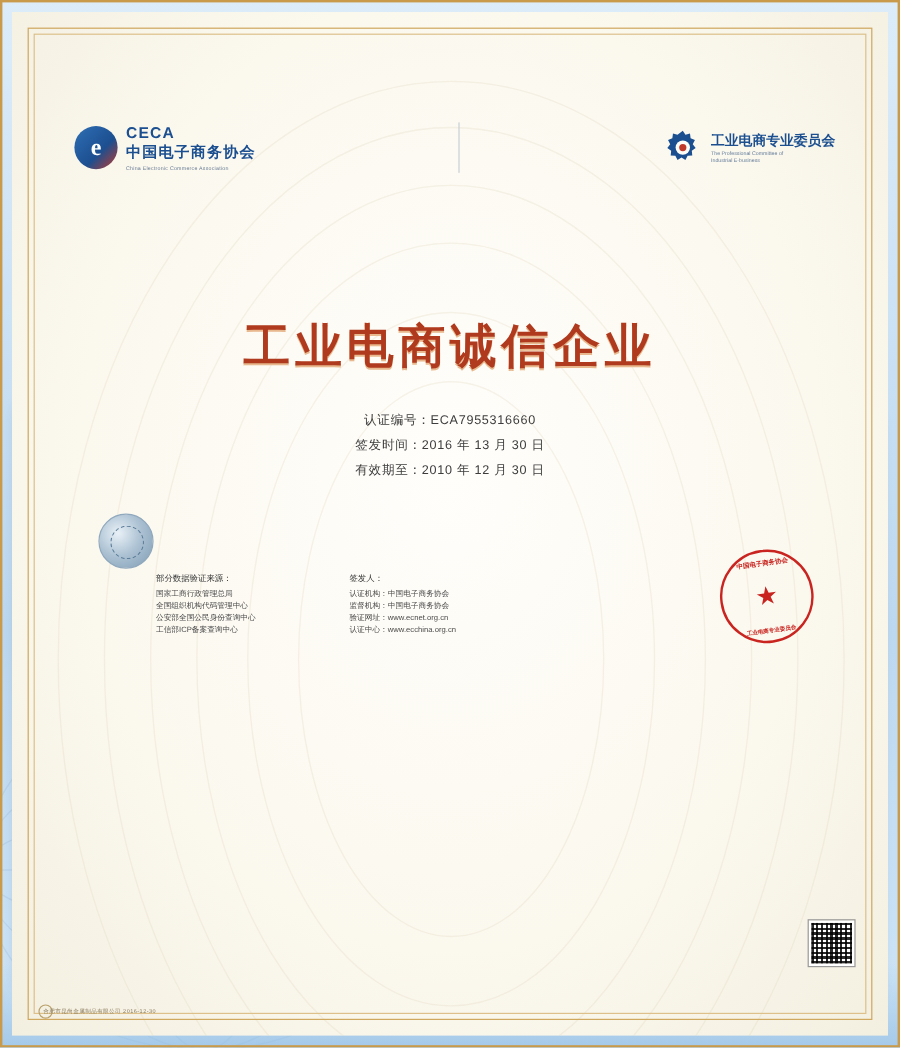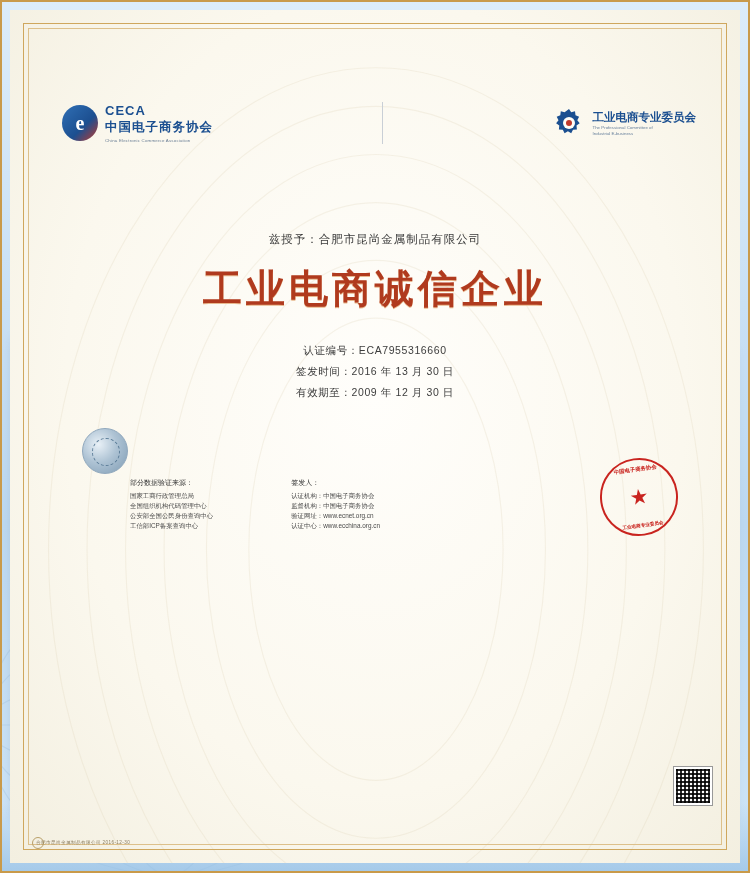--- a/index.html
+++ b/index.html
@@ -505,27 +505,26 @@
           <circle cx="17" cy="17" r="3" fill="#c0392b"></circle>
         </svg>
         <div>
           <div class="cn">工业电商专业委员会</div>
           <div class="en1">The Professional Committee of</div>
           <div class="en2">Industrial E-business</div>
         </div>
       </div>
     </div>
 
-    <div class="ceca-awardline">兹授予：合肥市昆尚金属制品有限公司</div>
     <div class="ceca-main">工业电商诚信企业</div>
 
     <div class="ceca-meta">
       <div>认证编号：ECA7955316660</div>
       <div>签发时间：2016 年 13 月 30 日</div>
-      <div>有效期至：2009 年 12 月 30 日</div>
+      <div>有效期至：2010 年 12 月 30 日</div>
     </div>
 
     <div class="ceca-hologram"></div>
 
     <div class="ceca-cols">
       <div class="ceca-col">
         <div class="hd">部分数据验证来源：</div>
         <div>国家工商行政管理总局</div>
         <div>全国组织机构代码管理中心</div>
         <div>公安部全国公民身份查询中心</div>

